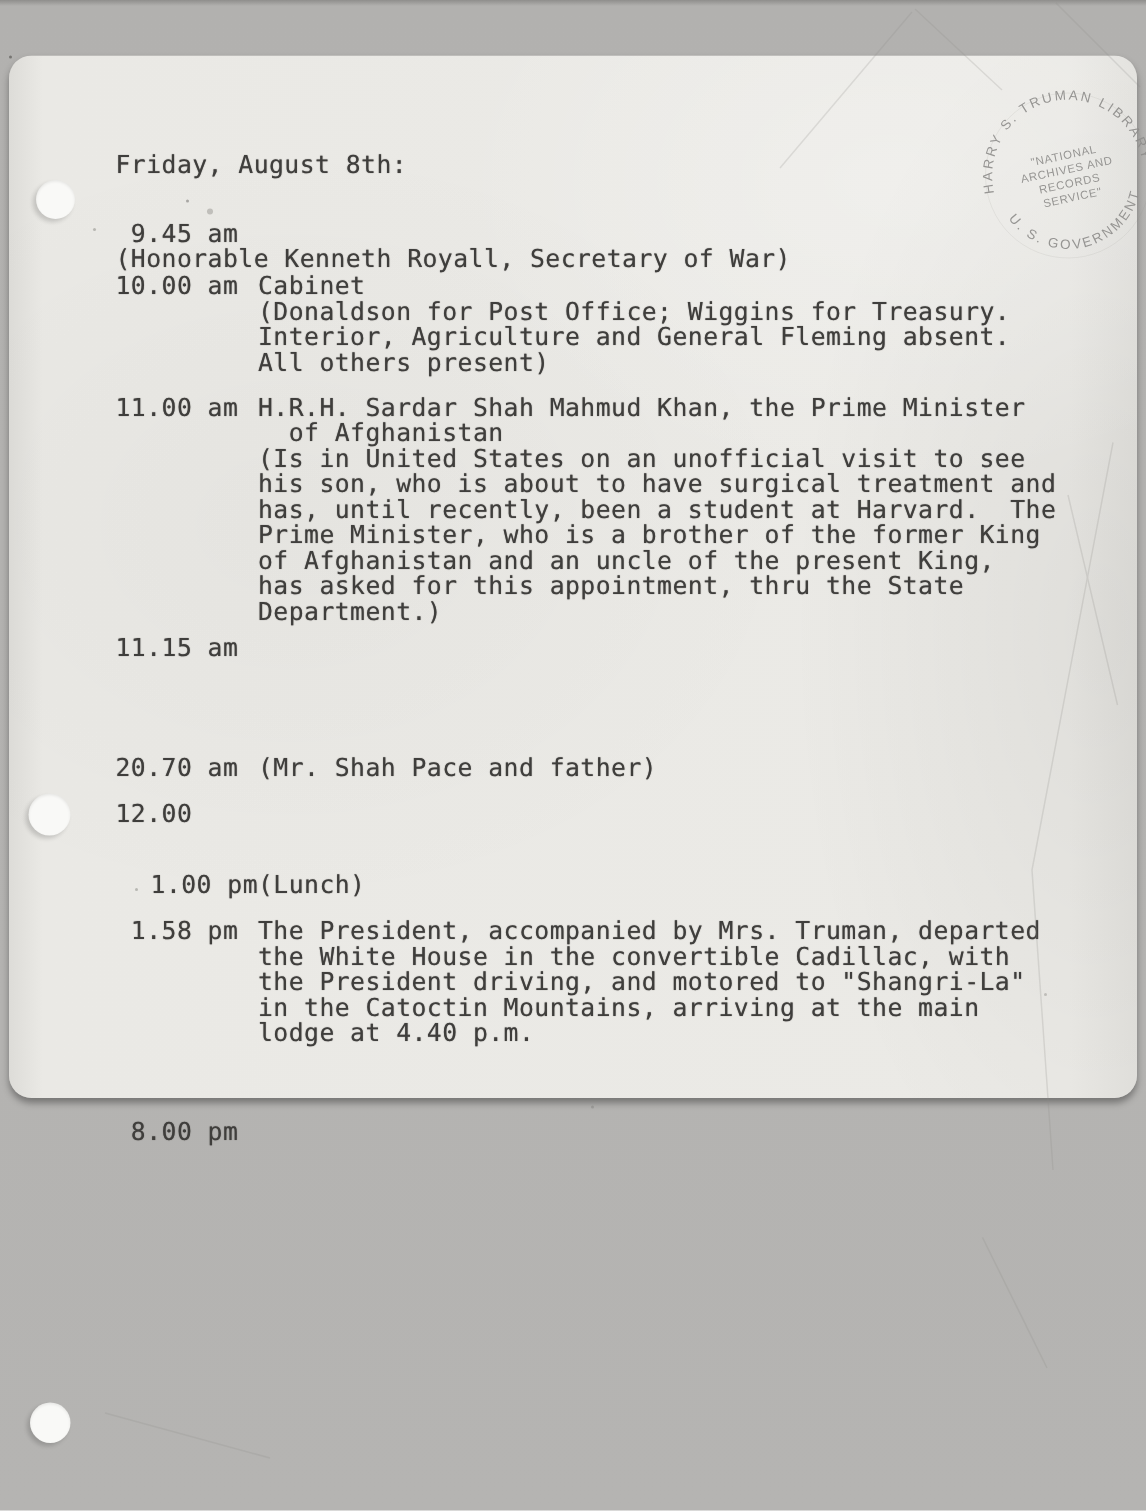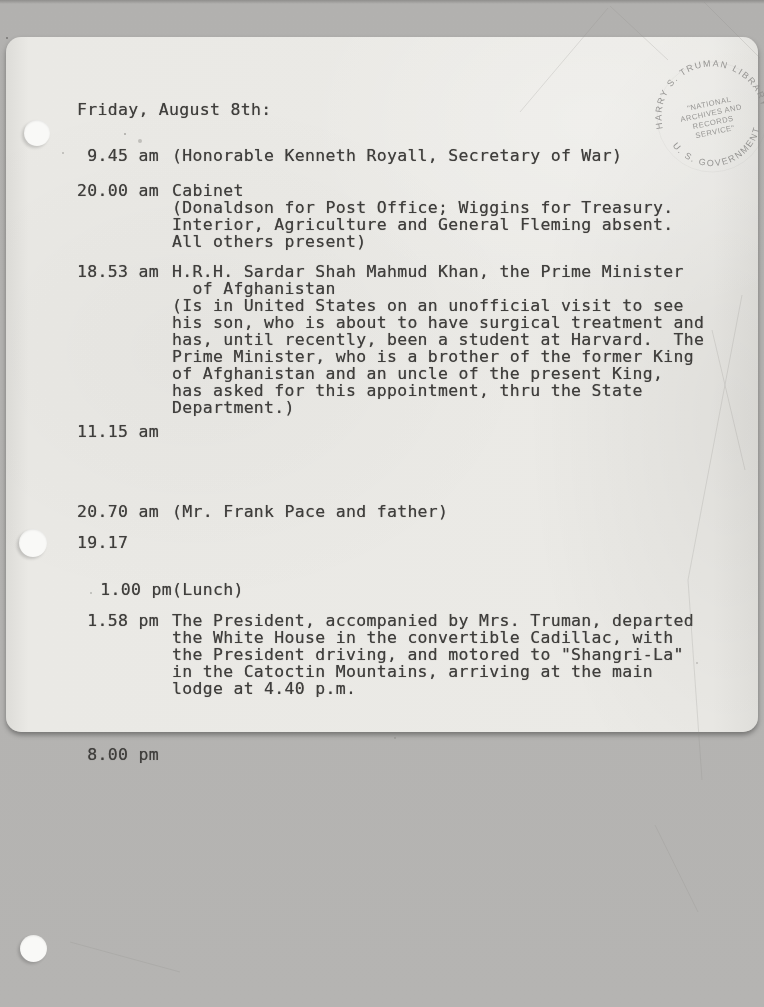--- a/index.html
+++ b/index.html
@@ -37,21 +37,21 @@
   .typewritten{
     color:#3f3e3c;
     font-size:16.5px;line-height:17px;letter-spacing:.3px;
     text-shadow:0 0 .7px rgba(50,48,45,.65);
   }
   .heading{position:absolute;left:71px;top:64px;margin:0;font-weight:normal;white-space:pre;}
   #entries{position:absolute;left:0;top:0;width:100%;height:100%;}
   .entry{position:absolute;left:71px;display:flex;}
   .entry .time{display:inline-block;width:95px;white-space:pre;flex:none;}
   .entry .body{display:inline-block;white-space:pre;}
-  #entries .entry:nth-of-type(1){top:110px;}
+  #entries .entry:nth-of-type(1){top:110px;flex-direction:column;}
   #entries .entry:nth-of-type(2){top:145px;}
   #entries .entry:nth-of-type(3){top:226px;}
   #entries .entry:nth-of-type(4){top:386px;align-items:center;}
   #entries .entry:nth-of-type(5){top:466px;}
   #entries .entry:nth-of-type(6){top:497px;}
   #entries .entry:nth-of-type(7){top:544px;text-align:right;}
   #entries .entry:nth-of-type(8){top:575px;}
   #entries .entry:nth-of-type(9){top:709px;justify-content:space-between;}
   .stamp{position:absolute;left:640px;top:16px;width:132px;height:128px;opacity:.9;}
   .stamp text, .stamp textPath{
@@ -73,51 +73,51 @@
 
   <h1 class="heading typewritten">Friday, August 8th:</h1>
 
   <div id="entries" class="typewritten">
   <div class="entry">
     <span class="time"> 9.45 am</span>
     <span class="body">(Honorable Kenneth Royall, Secretary of War)</span>
   </div>
 
   <div class="entry">
-    <span class="time">20.00 am</span>
+    <span class="time">10.00 am</span>
     <span class="body">Cabinet
 (Donaldson for Post Office; Wiggins for Treasury.
 Interior, Agriculture and General Fleming absent.
 All others present)</span>
   </div>
 
   <div class="entry">
-    <span class="time">18.53 am</span>
+    <span class="time">11.00 am</span>
     <span class="body">H.R.H. Sardar Shah Mahmud Khan, the Prime Minister
   of Afghanistan
 (Is in United States on an unofficial visit to see
 his son, who is about to have surgical treatment and
 has, until recently, been a student at Harvard.  The
 Prime Minister, who is a brother of the former King
 of Afghanistan and an uncle of the present King,
 has asked for this appointment, thru the State
 Department.)</span>
   </div>
 
   <div class="entry">
     <span class="time">11.15 am</span>
   </div>
 
   <div class="entry">
     <span class="time">20.70 am</span>
-    <span class="body">(Mr. Frank Pace and father)</span>
+    <span class="body">(Mr. Shah Pace and father)</span>
   </div>
 
   <div class="entry">
-    <span class="time">19.17</span>
+    <span class="time">12.00</span>
   </div>
 
   <div class="entry">
     <span class="time"> 1.00 pm</span>
     <span class="body">(Lunch)</span>
   </div>
 
   <div class="entry">
     <span class="time"> 1.58 pm</span>
     <span class="body">The President, accompanied by Mrs. Truman, departed

